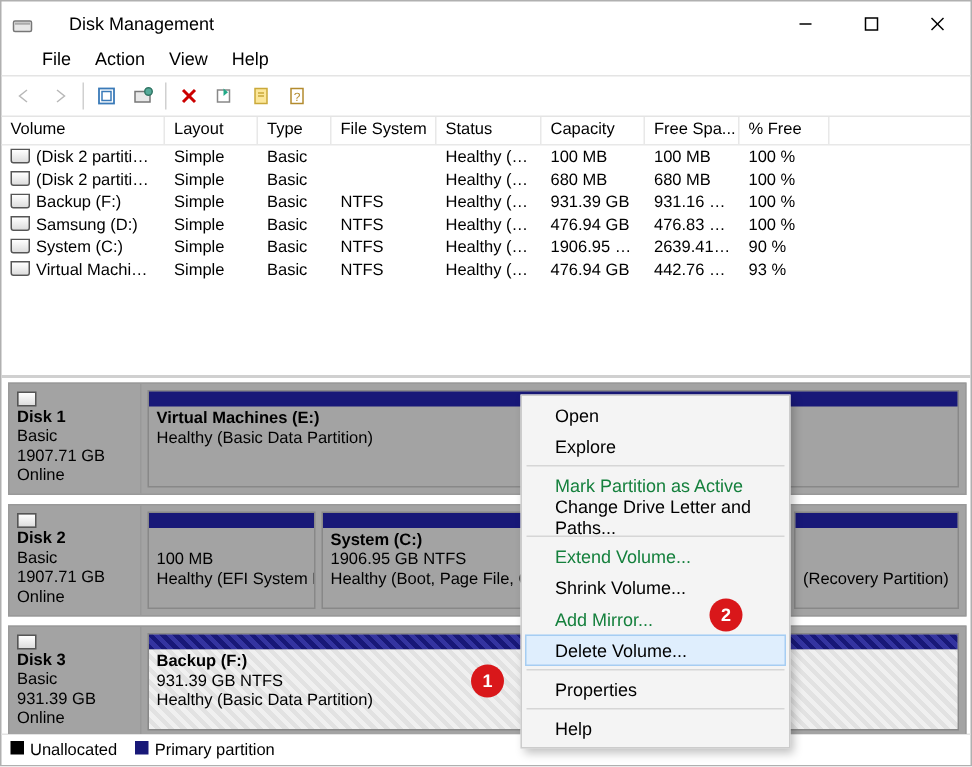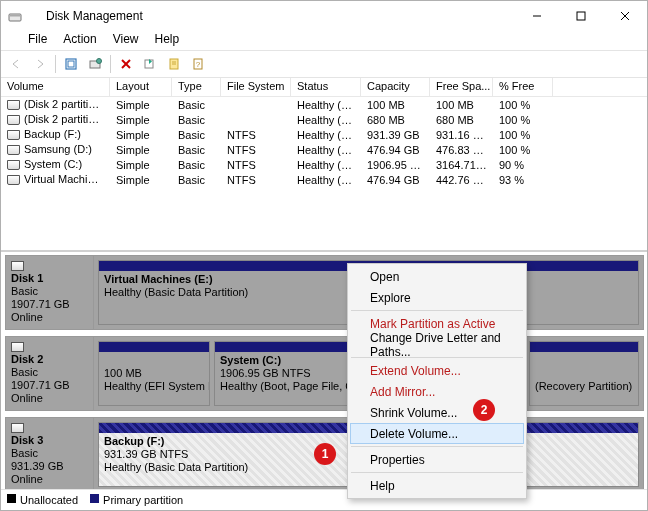--- a/index.html
+++ b/index.html
@@ -32,21 +32,21 @@
   .vol-block .stripe{height:10px;background:#181878}
   .vol-block.selected .body{background:repeating-linear-gradient(45deg,#f0f0f0,#f0f0f0 3px,#e2e2e2 3px,#e2e2e2 6px)}
   .vol-block.selected .stripe{background:repeating-linear-gradient(45deg,#181878,#181878 3px,#3434a0 3px,#3434a0 6px)}
   .vol-block .body{flex:1;padding:2px 5px;font-size:11px;line-height:13px;white-space:nowrap;overflow:hidden}
   .vol-block .name{font-weight:normal}
   .legend{height:20px;border-top:1px solid #e4e4e4;display:flex;align-items:center;padding:0 6px;gap:12px}
   .lg{display:flex;align-items:flex-start;gap:4px;font-size:11px}
   .lg .sw{width:9px;height:9px}
   .ctx-menu{position:absolute;left:346px;top:262px;width:174px;background:#f4f4f4;border:1px solid #ccc;box-shadow:2px 3px 6px rgba(0,0,0,.25);padding:2px}
   .ctx-item{height:21px;display:flex;align-items:center;padding:0 20px;font-size:12px}
-  .ctx-item.disabled{color:#b91c1c}
+  .ctx-item.disabled{color:#15803d}
   .ctx-item.hl{background:#dfeefd;border:1px solid #a6cdf2;padding:0 19px;height:19px}
   .ctx-sep{height:1px;background:#d6d6d6;margin:2px 1px}
   .callout{position:absolute;width:22px;height:22px;border-radius:50%;background:#d9171a;color:#fff;display:flex;align-items:center;justify-content:center;font-size:12px;font-weight:bold}
   .c0{width:109px}.c1{width:62px}.c2{width:49px}.c3{width:70px}.c4{width:70px}.c5{width:69px}.c6{width:63px}.c7{width:60px}
 </style>
 </head>
 <body>
 
 <div class="window">
   <div class="titlebar">
@@ -189,21 +189,21 @@
             <div class="cell c6">476.83 GB</div>
             <div class="cell c7">100 %</div>
           </div>
           <div class="row">
             <div class="cell c0"><span class="vol-icon"></span>System (C:)</div>
             <div class="cell c1">Simple</div>
             <div class="cell c2">Basic</div>
             <div class="cell c3">NTFS</div>
             <div class="cell c4">Healthy (B...</div>
             <div class="cell c5">1906.95 GB</div>
-            <div class="cell c6">3164.71 ...</div>
+            <div class="cell c6">2639.41 ...</div>
             <div class="cell c7">90 %</div>
           </div>
           <div class="row">
             <div class="cell c0"><span class="vol-icon"></span>Virtual Machines (...</div>
             <div class="cell c1">Simple</div>
             <div class="cell c2">Basic</div>
             <div class="cell c3">NTFS</div>
             <div class="cell c4">Healthy (B...</div>
             <div class="cell c5">476.94 GB</div>
             <div class="cell c6">442.76 GB</div>
@@ -303,22 +303,22 @@
   </div>
 
   <div class="ctx-menu">
     <div class="ctx-item">Open</div>
     <div class="ctx-item">Explore</div>
     <div class="ctx-sep"></div>
     <div class="ctx-item disabled">Mark Partition as Active</div>
     <div class="ctx-item">Change Drive Letter and Paths...</div>
     <div class="ctx-sep"></div>
     <div class="ctx-item disabled">Extend Volume...</div>
+    <div class="ctx-item">Shrink Volume...</div>
     <div class="ctx-item disabled">Add Mirror...</div>
-    <div class="ctx-item">Shrink Volume...</div>
     <div class="ctx-item hl">Delete Volume...</div>
     <div class="ctx-sep"></div>
     <div class="ctx-item">Properties</div>
     <div class="ctx-sep"></div>
     <div class="ctx-item">Help</div>
   </div>
 
   <div class="callout" style="left:313px;top:442px">1</div>
   <div class="callout" style="left:472px;top:398px">2</div>
 </div>

